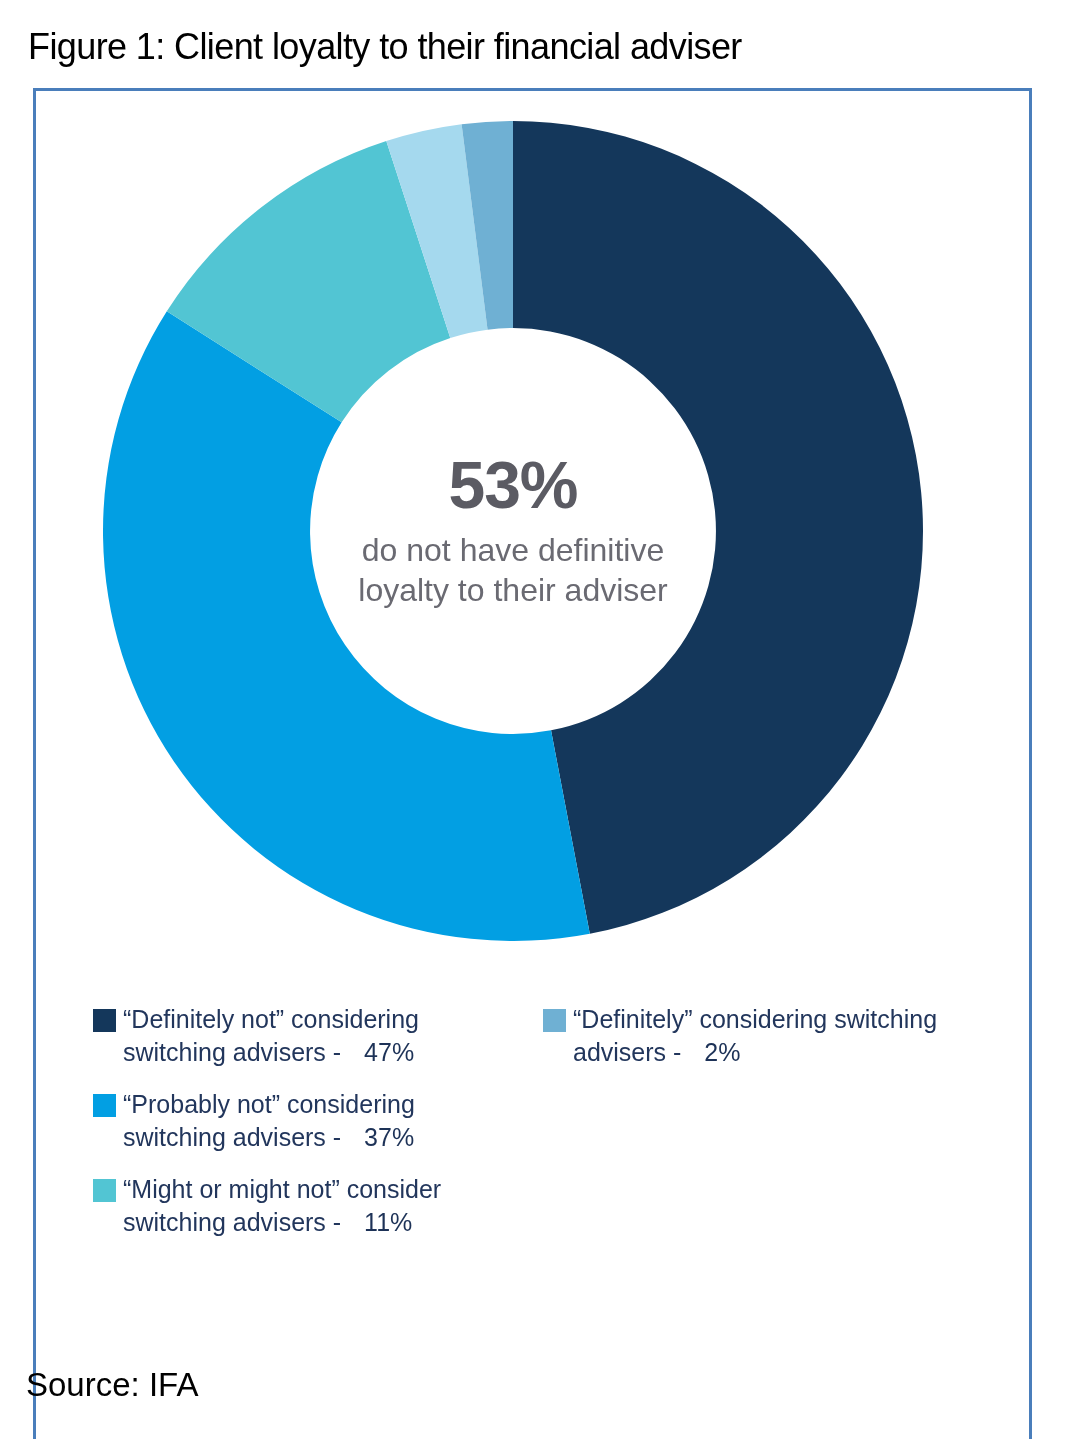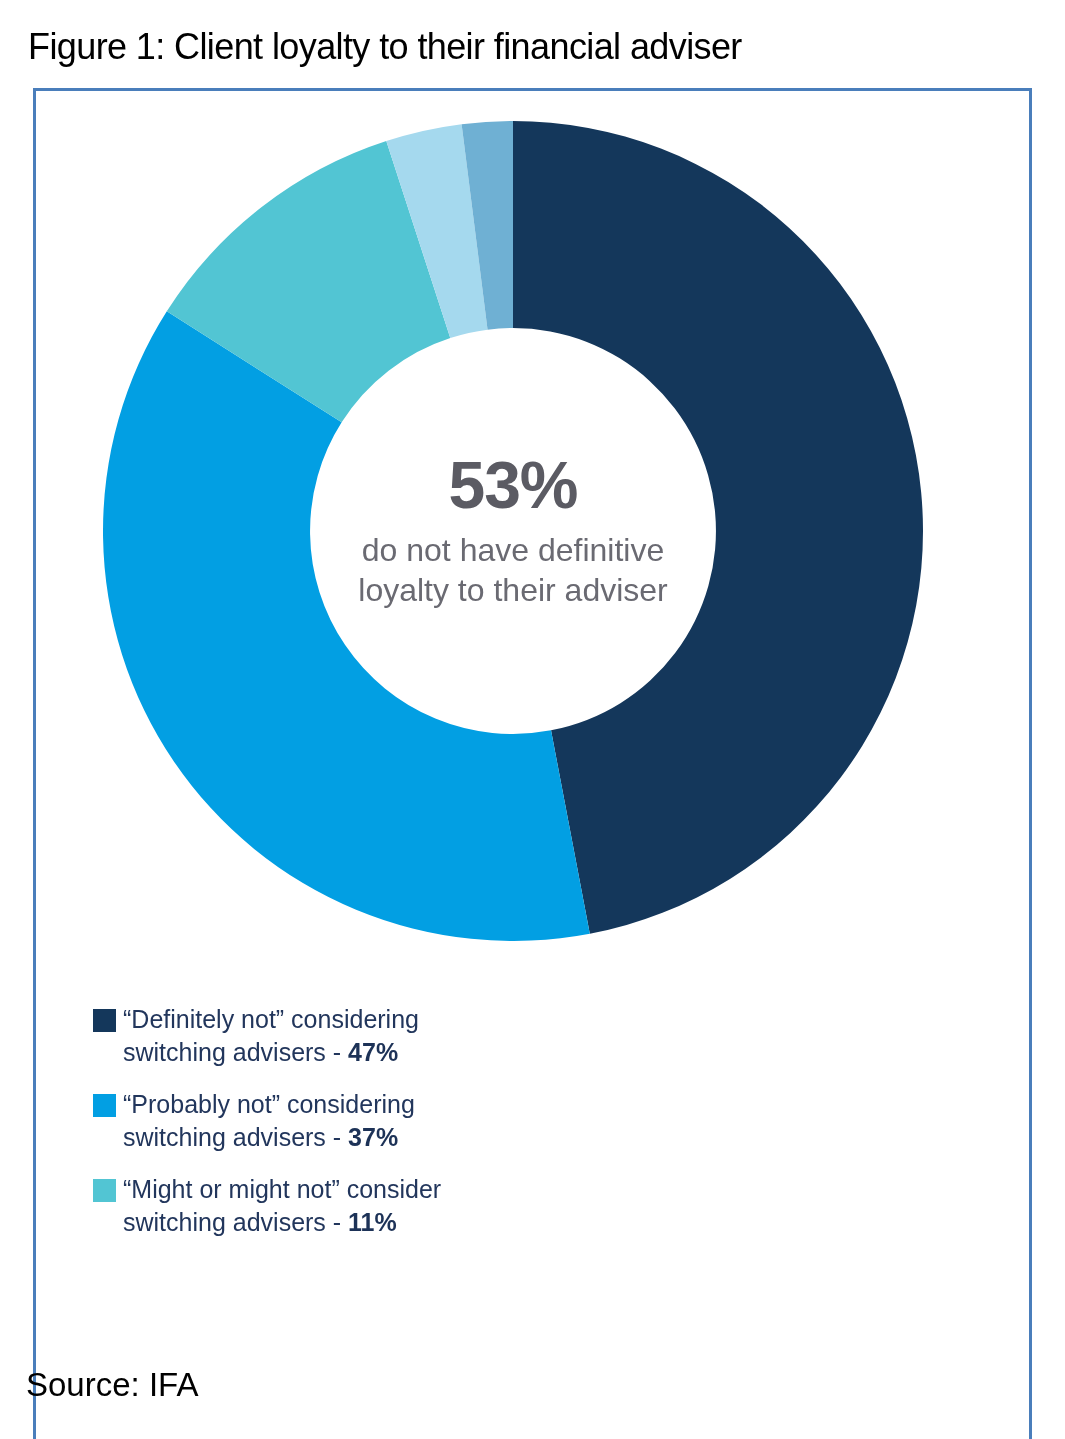--- a/index.html
+++ b/index.html
@@ -114,22 +114,23 @@
     margin-top: 6px;
     margin-right: 7px;
   }
   .legend-label {
     font-size: 25px;
     line-height: 1.30;
     color: #22365c;
     max-width: 390px;
   }
   .legend-label b {
-    font-weight: bold;
+    font-weight: normal;
     color: #1d3257;
+    margin-left: 16px;
   }
 
   
   .source {
     position: absolute;
     left: 26px;
     top: 1368px;
     font-size: 33px;
     color: #000000;
     line-height: 1;
@@ -170,20 +171,24 @@
           <div class="legend-item">
             <span class="legend-swatch" style="background: rgb(2, 159, 227);"></span>
             <span class="legend-label">“Probably not” considering switching advisers - <b>37%</b></span>
           </div>
           <div class="legend-item">
             <span class="legend-swatch" style="background: rgb(82, 197, 211);"></span>
             <span class="legend-label">“Might or might not” consider switching advisers - <b>11%</b></span>
           </div>
         </div>
       <div class="legend-col right" id="legend-col-right">
+          <div class="legend-item">
+            <span class="legend-swatch" style="background: rgb(111, 176, 211);"></span>
+            <span class="legend-label">“Definitely” considering switching advisers - <b>2%</b></span>
+          </div>
         </div>
     </div>
 
   </div>
 
   <div class="source">Source: IFA</div>
 
 </div>
 
 </body></html>

